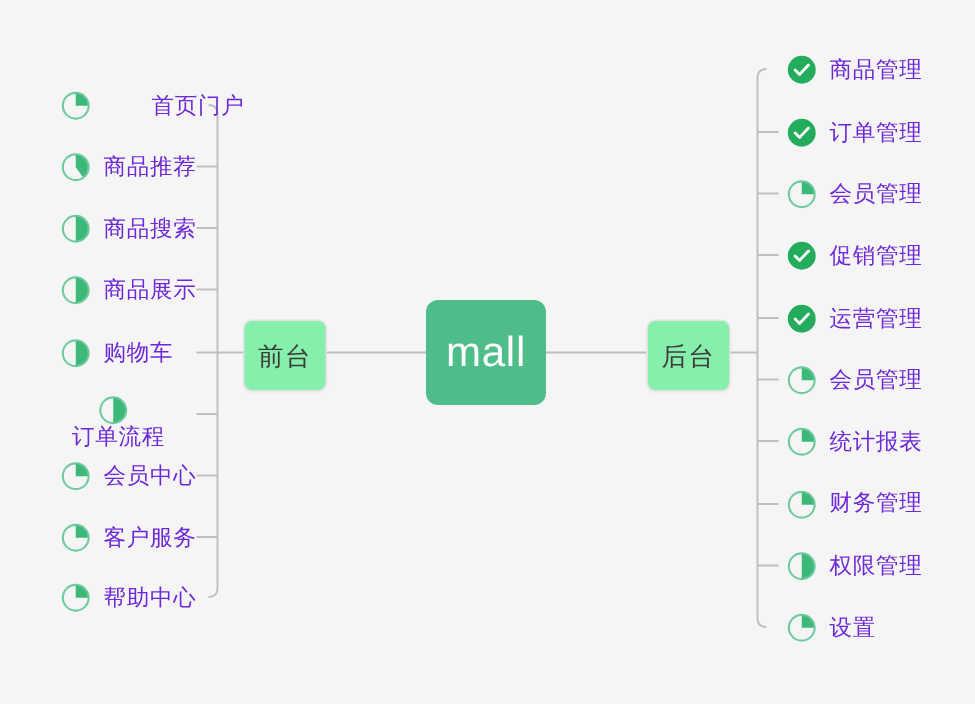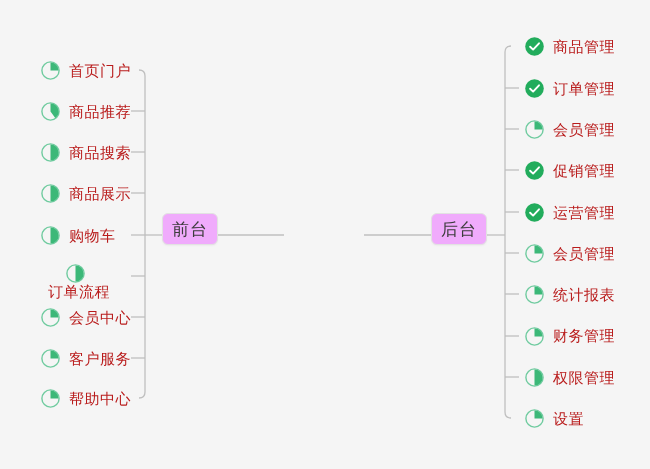--- a/index.html
+++ b/index.html
@@ -39,21 +39,21 @@
   .leaf-left {
     flex-direction: row;
     left: 40px;
   }
   .leaf-right {
     flex-direction: row;
     left: 524px;
   }
   .leaf-label {
     font-size: 15px;
-    color: #b91c1c;
+    color: #6d28d9;
     letter-spacing: 0.5px;
     line-height: 1;
   }
   .leaf-left .leaf-label { margin-left: 8px; }
   .leaf-right .leaf-label { margin-left: 8px; }
 
   
   .icon {
     width: 21px;
     height: 21px;
@@ -62,25 +62,25 @@
   }
   
   .node {
     position: absolute;
     display: flex;
     align-items: center;
     justify-content: center;
     box-sizing: border-box;
   }
   .node-branch {
-    background: #f0abfc;
+    background: #86efac;
     border: 1px solid #e2e2e2;
     border-radius: 6px;
     width: 56px;
-    height: 32px;
+    height: 48px;
     box-shadow: 0 1px 2px rgba(0,0,0,0.04);
   }
   .node-branch .node-label {
     font-size: 17px;
     color: #3c3c3c;
     letter-spacing: 1px;
   }
   #node-front { left: 162px; top: 213px; }
   #node-back  { left: 431px; top: 213px; }
 
@@ -122,21 +122,21 @@
       <path d="M 505 212 L 519 212" fill="none" stroke="#bfbfbf" stroke-width="1.3"></path>
       <path d="M 505 253 L 519 253" fill="none" stroke="#bfbfbf" stroke-width="1.3"></path>
       <path d="M 505 294 L 519 294" fill="none" stroke="#bfbfbf" stroke-width="1.3"></path>
       <path d="M 505 336 L 519 336" fill="none" stroke="#bfbfbf" stroke-width="1.3"></path>
       <path d="M 505 377 L 519 377" fill="none" stroke="#bfbfbf" stroke-width="1.3"></path>
       <path d="M 505 235 L 487 235" fill="none" stroke="#bfbfbf" stroke-width="1.3"></path>
       <path d="M 431 235 L 364 235" fill="none" stroke="#bfbfbf" stroke-width="1.3"></path>
     </svg>
 
   <div id="leaf-layer">
-      <div class="leaf leaf-left" style="top: 57px;">
+      <div class="leaf leaf-left" style="top: 57px; gap: 32px;">
         <span style="display: flex;">
           <svg class="icon" viewBox="0 0 21 21">
             <circle cx="10.5" cy="10.5" r="8.6" fill="none" stroke="#6fcb9f" stroke-width="1.4"></circle>
             <path d="M 10.5 10.5 L 10.5 2.4000000000000004 A 8.1 8.1 0 0 1 18.6 10.5 Z" fill="#3cb878"></path>
           </svg>
         </span>
         <span class="leaf-label">首页门户</span>
       </div>
       <div class="leaf leaf-left" style="top: 98px;">
         <span style="display: flex;">
@@ -303,14 +303,17 @@
     </div>
 
   <div class="node node-branch" id="node-front">
     <span class="node-label">前台</span>
   </div>
 
   <div class="node node-branch" id="node-back">
     <span class="node-label">后台</span>
   </div>
 
+  <div class="node" id="node-root">
+    <span class="node-label">mall</span>
+  </div>
 
 </div>
 
 </body></html>

